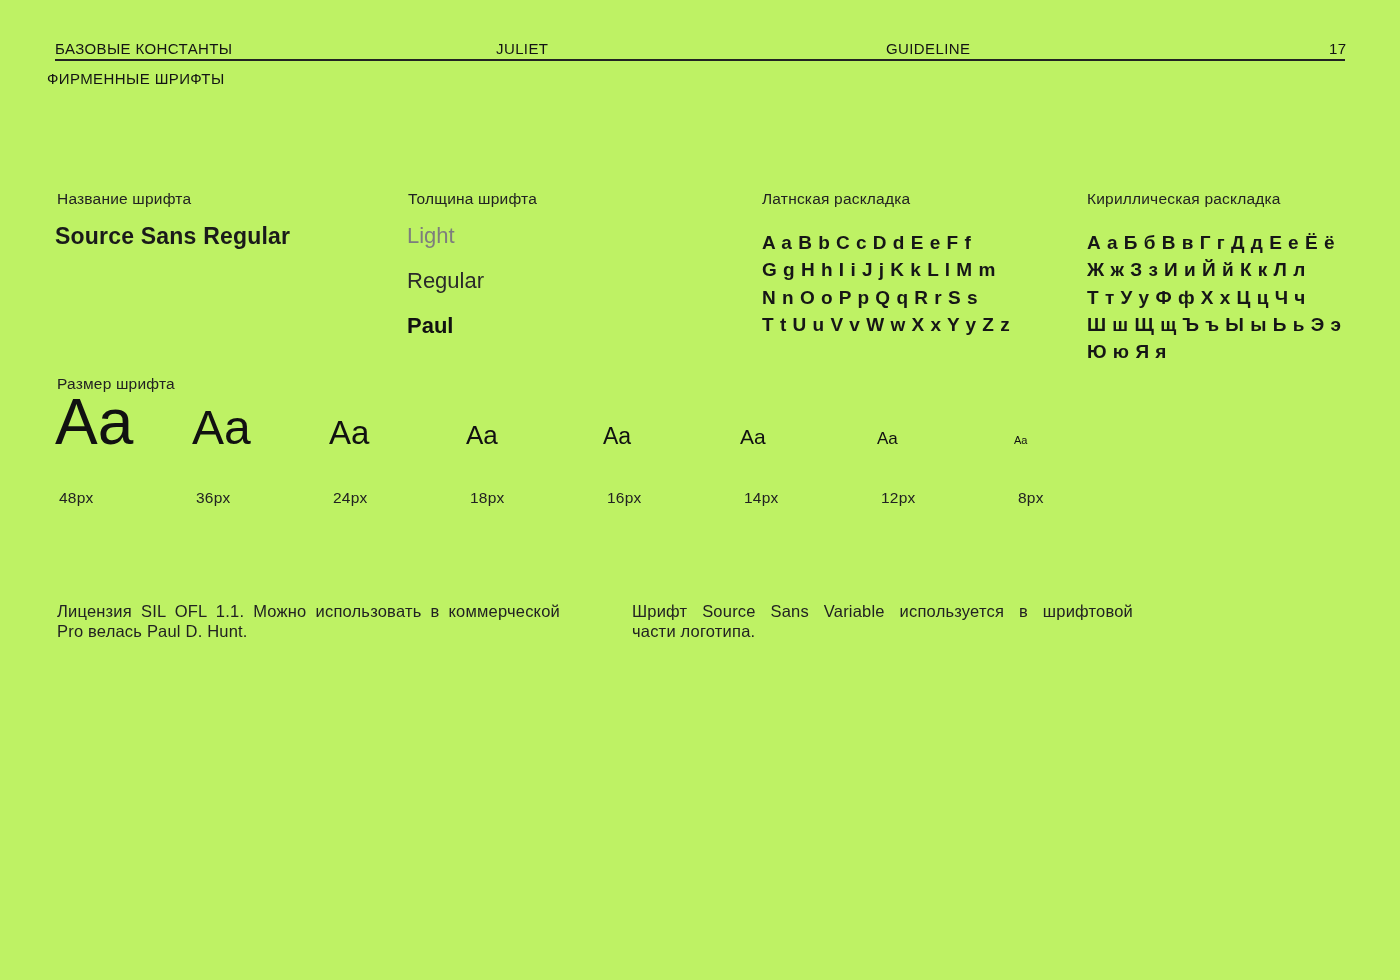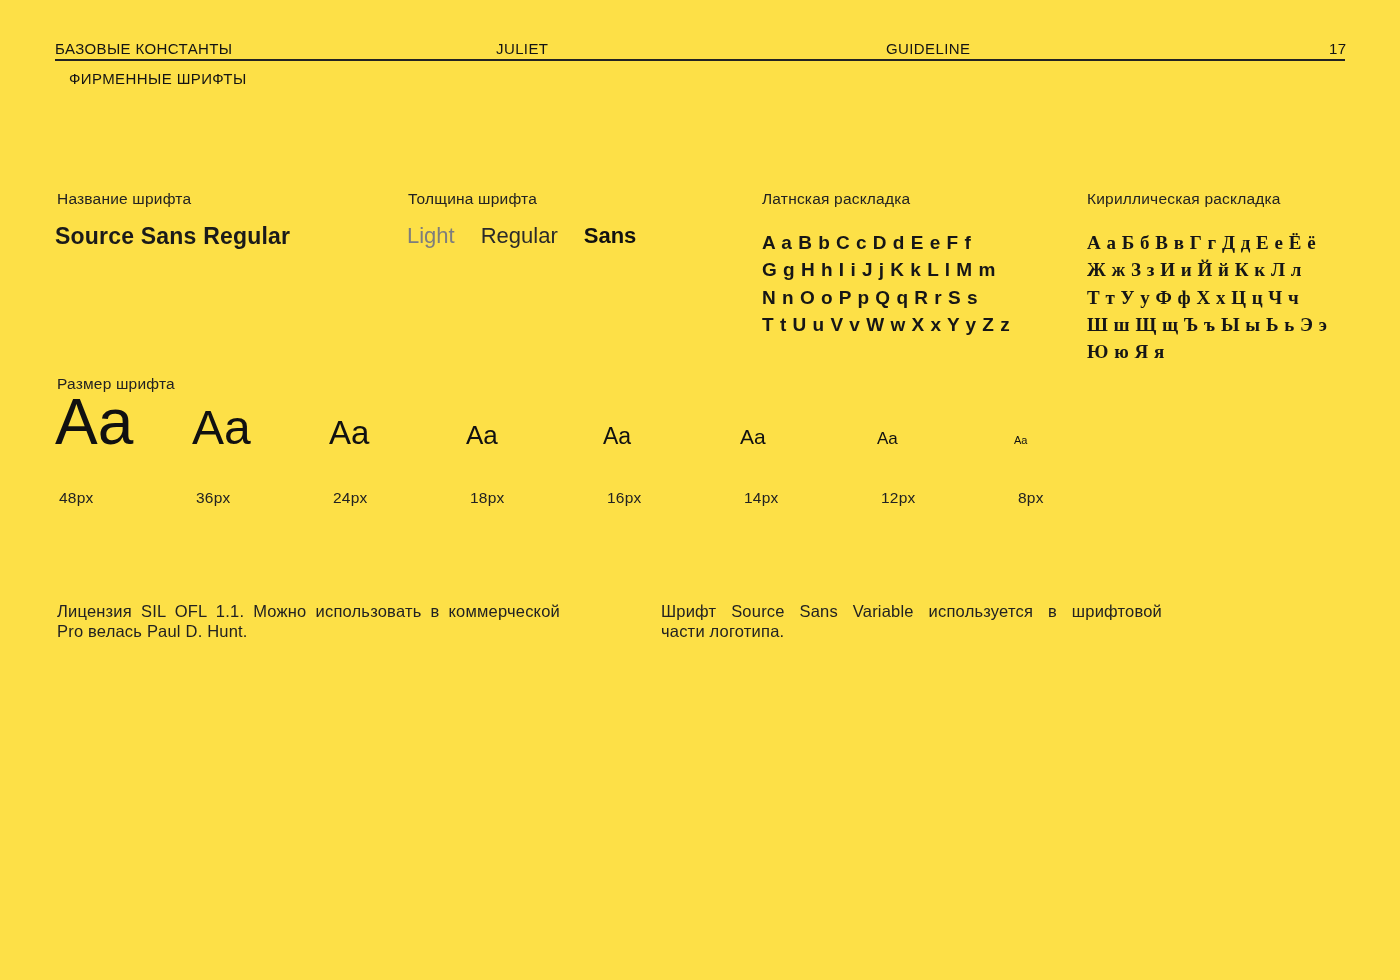--- a/index.html
+++ b/index.html
@@ -1,57 +1,57 @@
 <!DOCTYPE html>
 <html><head>
 <meta charset="utf-8">
 <style>
   html,body{margin:0;padding:0;background:#e8e8e8;}
   .page{
-    position:relative;width:1400px;height:980px;background:#fde047;
+    position:relative;width:1400px;height:980px;background:#bef264;
     font-family:"Liberation Sans",sans-serif;color:#1a1a1a;overflow:hidden;
     margin:0 auto;
   }
   
   .hdr-item{position:absolute;top:40px;font-size:15px;letter-spacing:.4px;color:#141414;white-space:nowrap;}
   .hdr-left{left:55px;}
   .hdr-center{left:496px;}
   .hdr-doc{left:886px;}
   .hdr-page{left:1329px;}
   .hdr-rule{position:absolute;left:55px;top:59px;width:1290px;height:2px;background:#232323;}
-  .subtitle{position:absolute;left:69px;top:70px;font-size:15px;letter-spacing:.4px;color:#141414;}
+  .subtitle{position:absolute;left:47px;top:70px;font-size:15px;letter-spacing:.4px;color:#141414;}
   
   .col-label{position:absolute;top:190px;font-size:15.5px;letter-spacing:.2px;color:#222;white-space:nowrap;}
   .cl-name{left:57px;}
   .cl-weight{left:408px;}
   .cl-latin{left:762px;}
   .cl-cyr{left:1087px;}
   
   .font-name{position:absolute;left:55px;top:223px;font-size:23px;font-weight:700;letter-spacing:.2px;white-space:nowrap;}
   
-  .weights{position:absolute;left:407px;top:223px;display:flex;gap:26px;font-size:22px;align-items:baseline;}
+  .weights{position:absolute;left:407px;top:223px;display:flex;gap:19px;font-size:22px;align-items:baseline;flex-direction:column;}
   .w-light{font-weight:300;color:#7d7d7d;}
   .w-regular{font-weight:400;color:#2a2a2a;}
   .w-bold{font-weight:700;color:#111;}
   
   .specimen{position:absolute;top:229px;font-size:19px;font-weight:600;line-height:27.3px;letter-spacing:.5px;color:#161616;white-space:nowrap;}
   .sp-latin{left:762px;}
-  .sp-cyr{left:1087px;font-family:Liberation Serif, serif;}
+  .sp-cyr{left:1087px;}
   
   .sizes-label{position:absolute;left:57px;top:375px;font-size:15.5px;letter-spacing:.2px;color:#222;}
   .sizes-row{position:absolute;left:55px;top:390px;display:flex;align-items:baseline;}
   .aa{width:137px;line-height:1;font-weight:400;color:#111;}
   .s0{font-size:64px;} .s1{font-size:48px;} .s2{font-size:33px;} .s3{font-size:26px;}
   .s4{font-size:23px;} .s5{font-size:21px;} .s6{font-size:17px;} .s7{font-size:11px;}
   .labels-row{position:absolute;left:55px;top:489px;display:flex;}
   .pxl{width:137px;font-size:15.5px;letter-spacing:.2px;color:#222;padding-left:4px;box-sizing:border-box;}
   
   .para{position:absolute;top:602px;font-size:16.5px;line-height:19.6px;letter-spacing:.2px;color:#222;}
   .para-license{left:57px;width:503px;}
-  .para-usage{left:661px;width:501px;}
+  .para-usage{left:632px;width:501px;}
   .pline{text-align:justify;text-align-last:justify;}
   .pline-last{text-align:left;text-align-last:left;}
 </style>
 </head>
 <body>
 
 <div class="page">
 
   <div>
     <div class="hdr-item hdr-left">БАЗОВЫЕ КОНСТАНТЫ</div>
@@ -65,21 +65,21 @@
   <div class="col-label cl-name">Название шрифта</div>
   <div class="col-label cl-weight">Толщина шрифта</div>
   <div class="col-label cl-latin">Латнская раскладка</div>
   <div class="col-label cl-cyr">Кириллическая раскладка</div>
 
   <div class="font-name">Source Sans Regular</div>
 
   <div class="weights">
     <span class="w-light">Light</span>
     <span class="w-regular">Regular</span>
-    <span class="w-bold">Sans</span>
+    <span class="w-bold">Paul</span>
   </div>
 
   <div class="specimen sp-latin">
     <div>A a B b C c D d E e F f</div>
     <div>G g H h I i J j K k L l M m</div>
     <div>N n O o P p Q q R r S s</div>
     <div>T t U u V v W w X x Y y Z z</div>
   </div>
 
   <div class="specimen sp-cyr">

